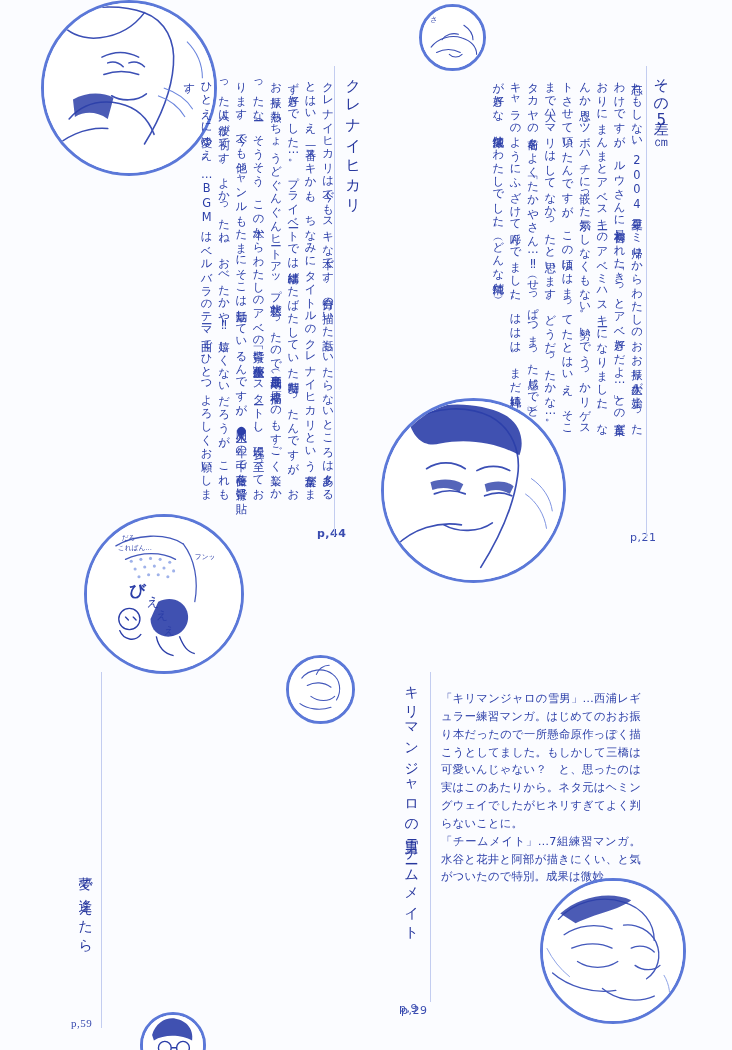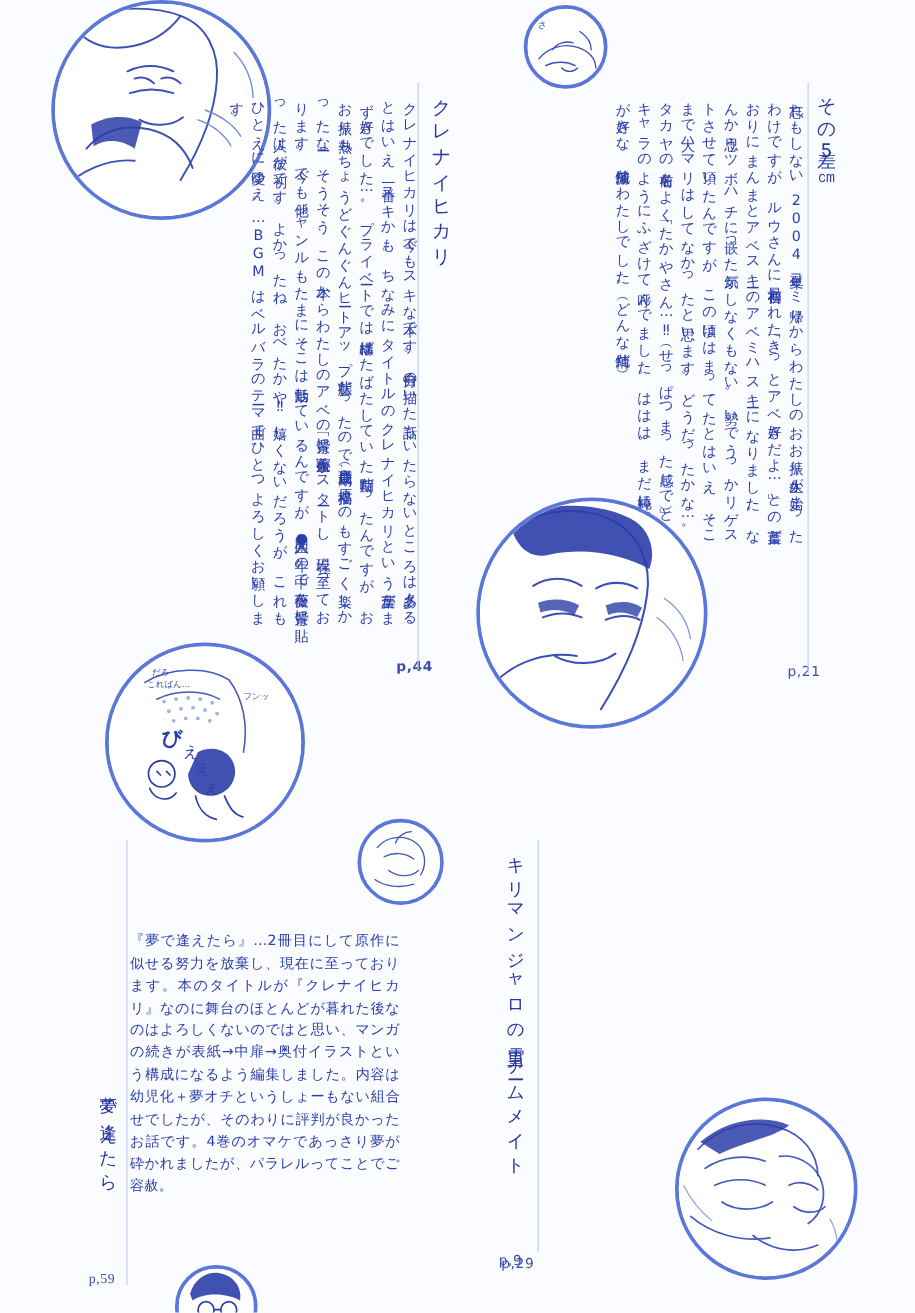--- a/index.html
+++ b/index.html
@@ -210,28 +210,29 @@
         <path d="M20 30 C28 26, 38 26, 46 32"></path>
         <path d="M24 42 C32 48, 44 48, 50 42"></path>
         <path d="M12 50 C20 56, 34 58, 46 54"></path>
         <path d="M30 18 C32 12, 38 8, 44 8"></path>
       </g>
     </svg>
   </div>
 
   <div class="vtitle" style="left:78px; top:866px; height:150px; font-size:14px;">夢で逢えたら</div>
 
-  <div class="htext" style="left:104px; top:744px; width:216px;">『夢で逢えたら』…2冊目にして原作に似せる努力を放棄し、現在に至っております。本のタイトルが『クレナイヒカリ』なのに舞台のほとんどが暮れた後なのはよろしくないのではと思い、マンガの続きが表紙→中扉→奥付イラストという構成になるよう編集しました。内容は幼児化＋夢オチというしょーもない組合せでしたが、そのわりに評判が良かったお話です。4巻のオマケであっさり夢が砕かれましたが、パラレルってことでご容赦。</div>
 
   <div class="pagenum" style="left:71px; top:1017px;font-family:Liberation Serif, serif;">p,59</div>
 
   <div class="rule" style="left:101px; top:672px; width:1px; height:356px;"></div>
 
   <div class="vtitle" style="left:404px; top:676px; height:300px; font-size:14px;">キリマンジャロの雪男・チームメイト</div>
 
+  <div class="htext" style="left:441px; top:690px; width:200px; white-space:pre-line;">「キリマンジャロの雪男」…西浦レギュラー練習マンガ。はじめてのおお振り本だったので一所懸命原作っぽく描こうとしてました。もしかして三橋は可愛いんじゃない？　と、思ったのは実はこのあたりから。ネタ元はヘミングウェイでしたがヒネリすぎてよく判らないことに。
+「チームメイト」…7組練習マンガ。水谷と花井と阿部が描きにくい、と気がついたので特別。成果は微妙。</div>
 
   <div class="pagenum" style="left:399px; top:1002px;">p,9</div>
   <div class="pagenum" style="left:401px; top:1004px;">p,29</div>
 
   <div class="rule" style="left:430px; top:672px; width:1px; height:330px;"></div>
 
   <div class="bubble" style="left:540px; top:878px; width:146px; height:146px;">
     <svg viewBox="0 0 146 146" aria-hidden="true">
       <rect width="146" height="146" fill="#ffffff"></rect>
       <g stroke="#4358bb" stroke-width="1.4" fill="none" stroke-linecap="round">

